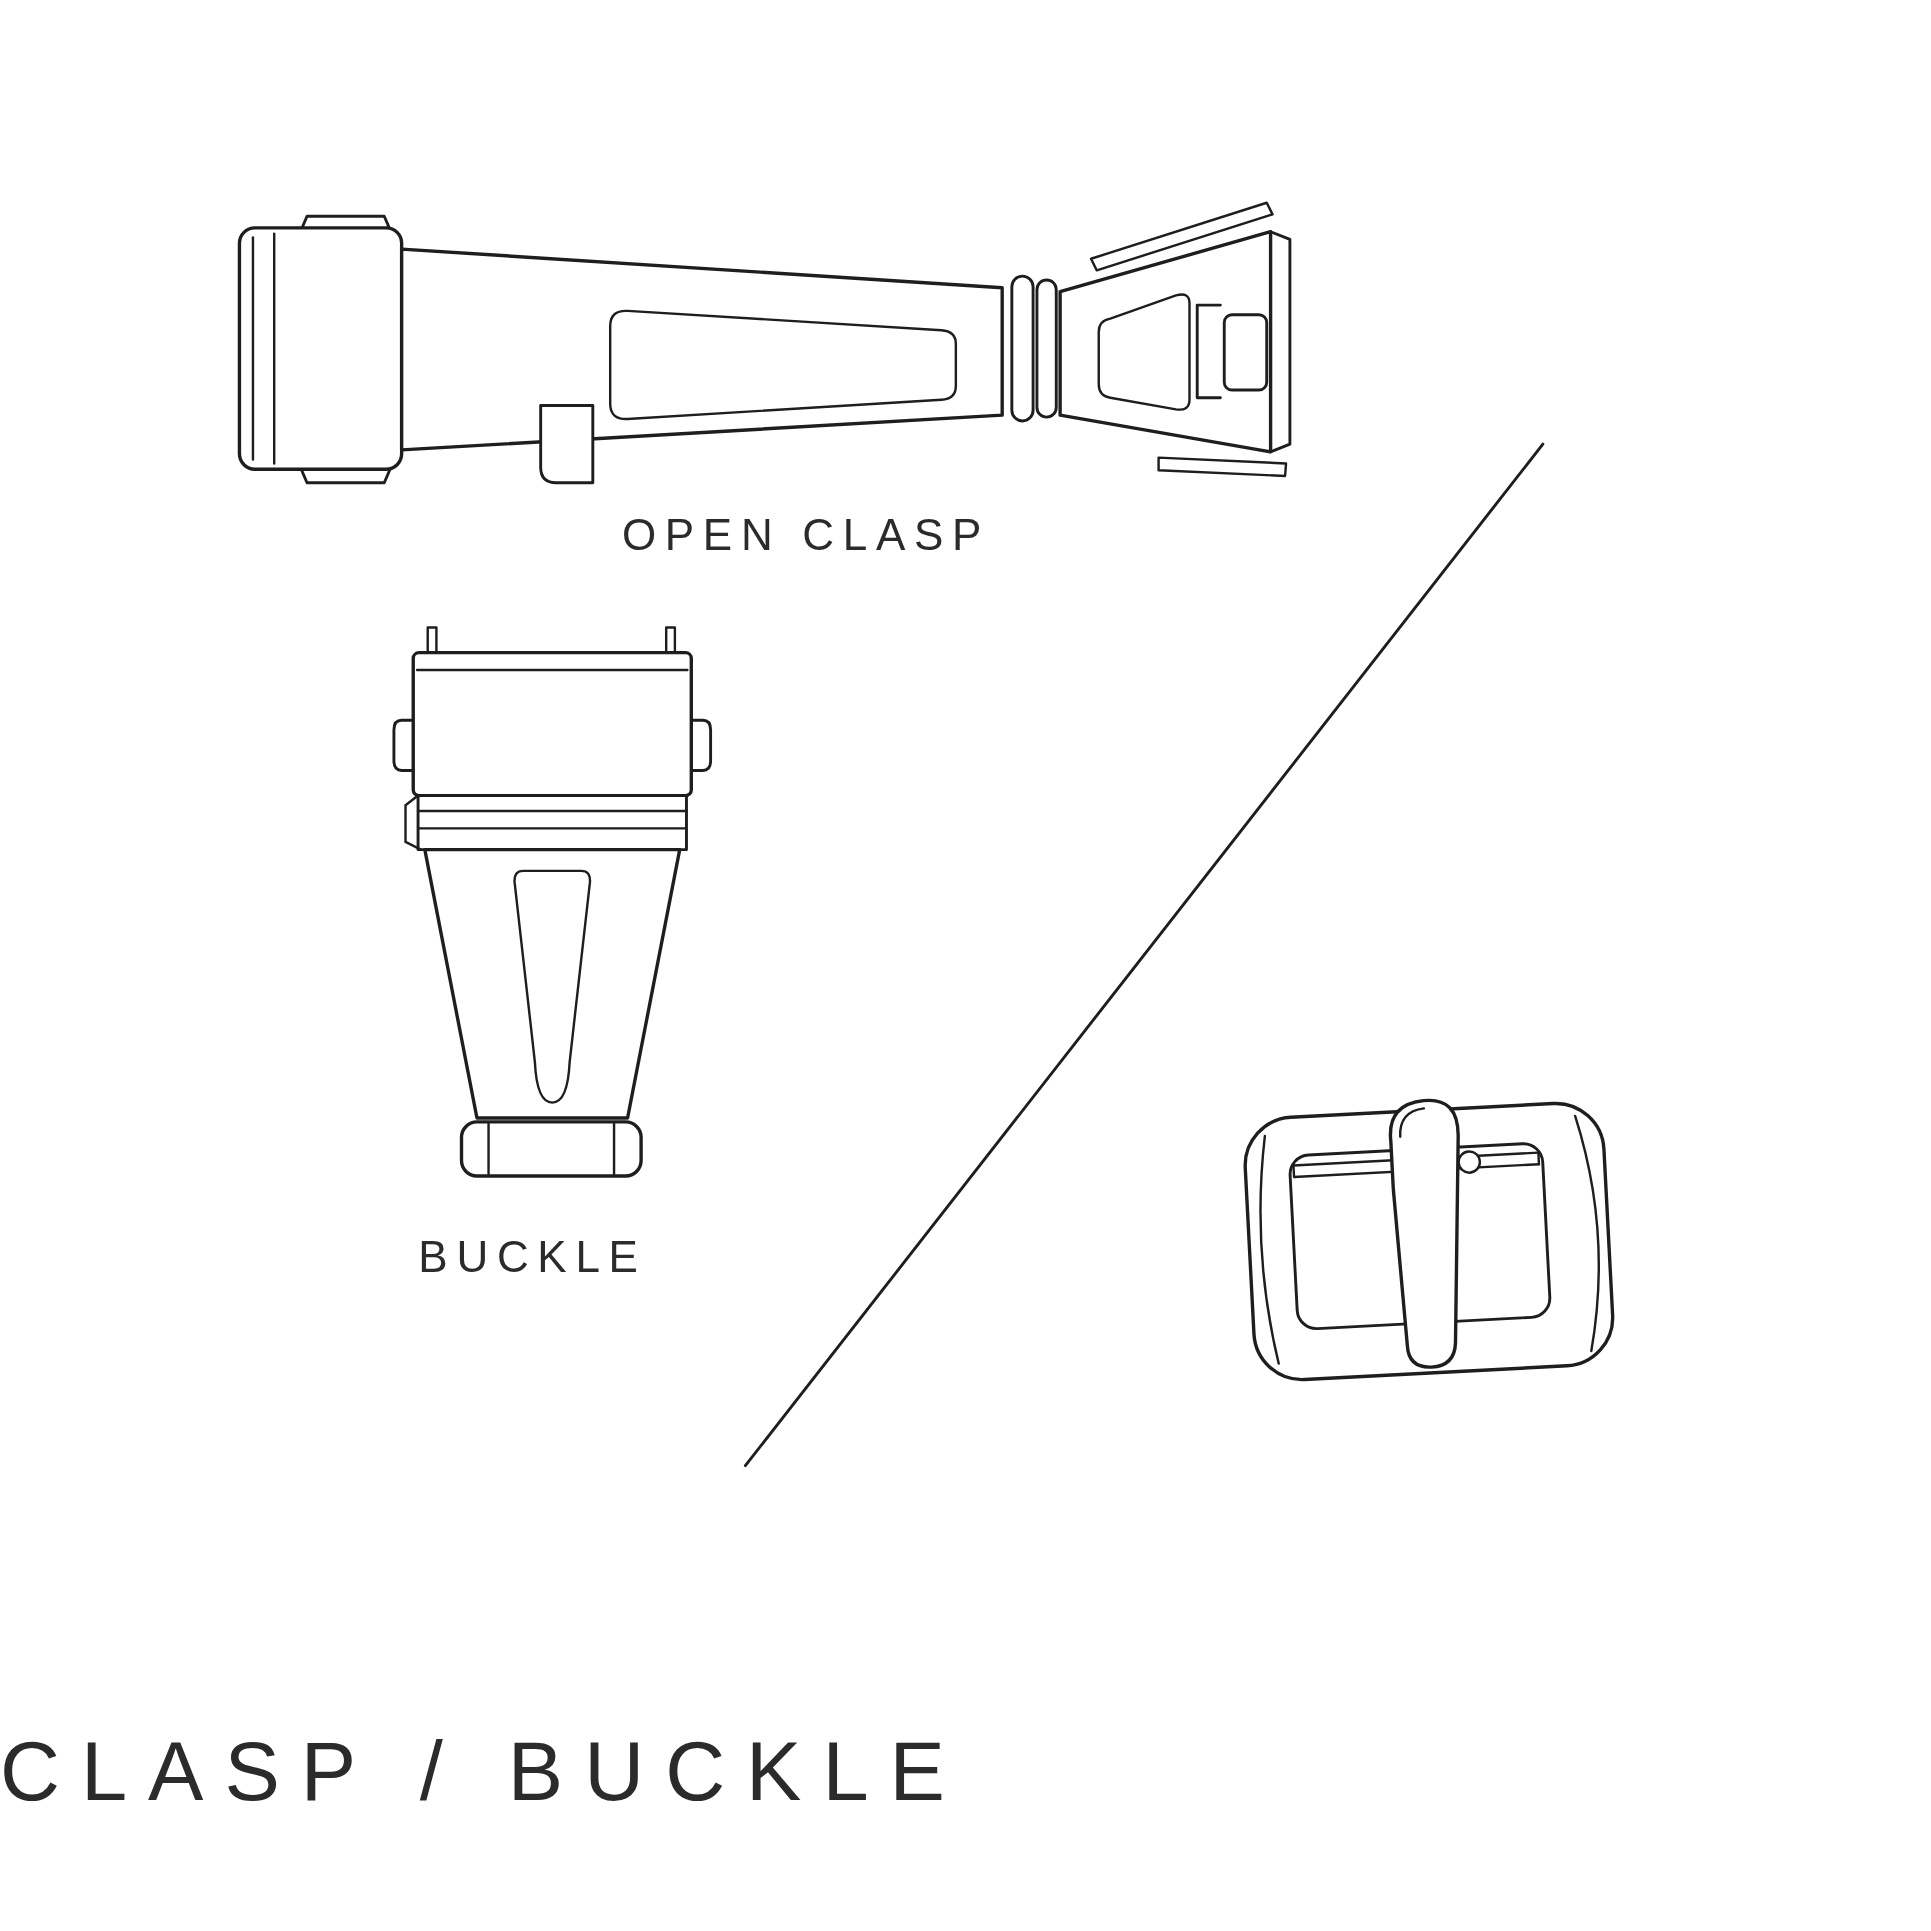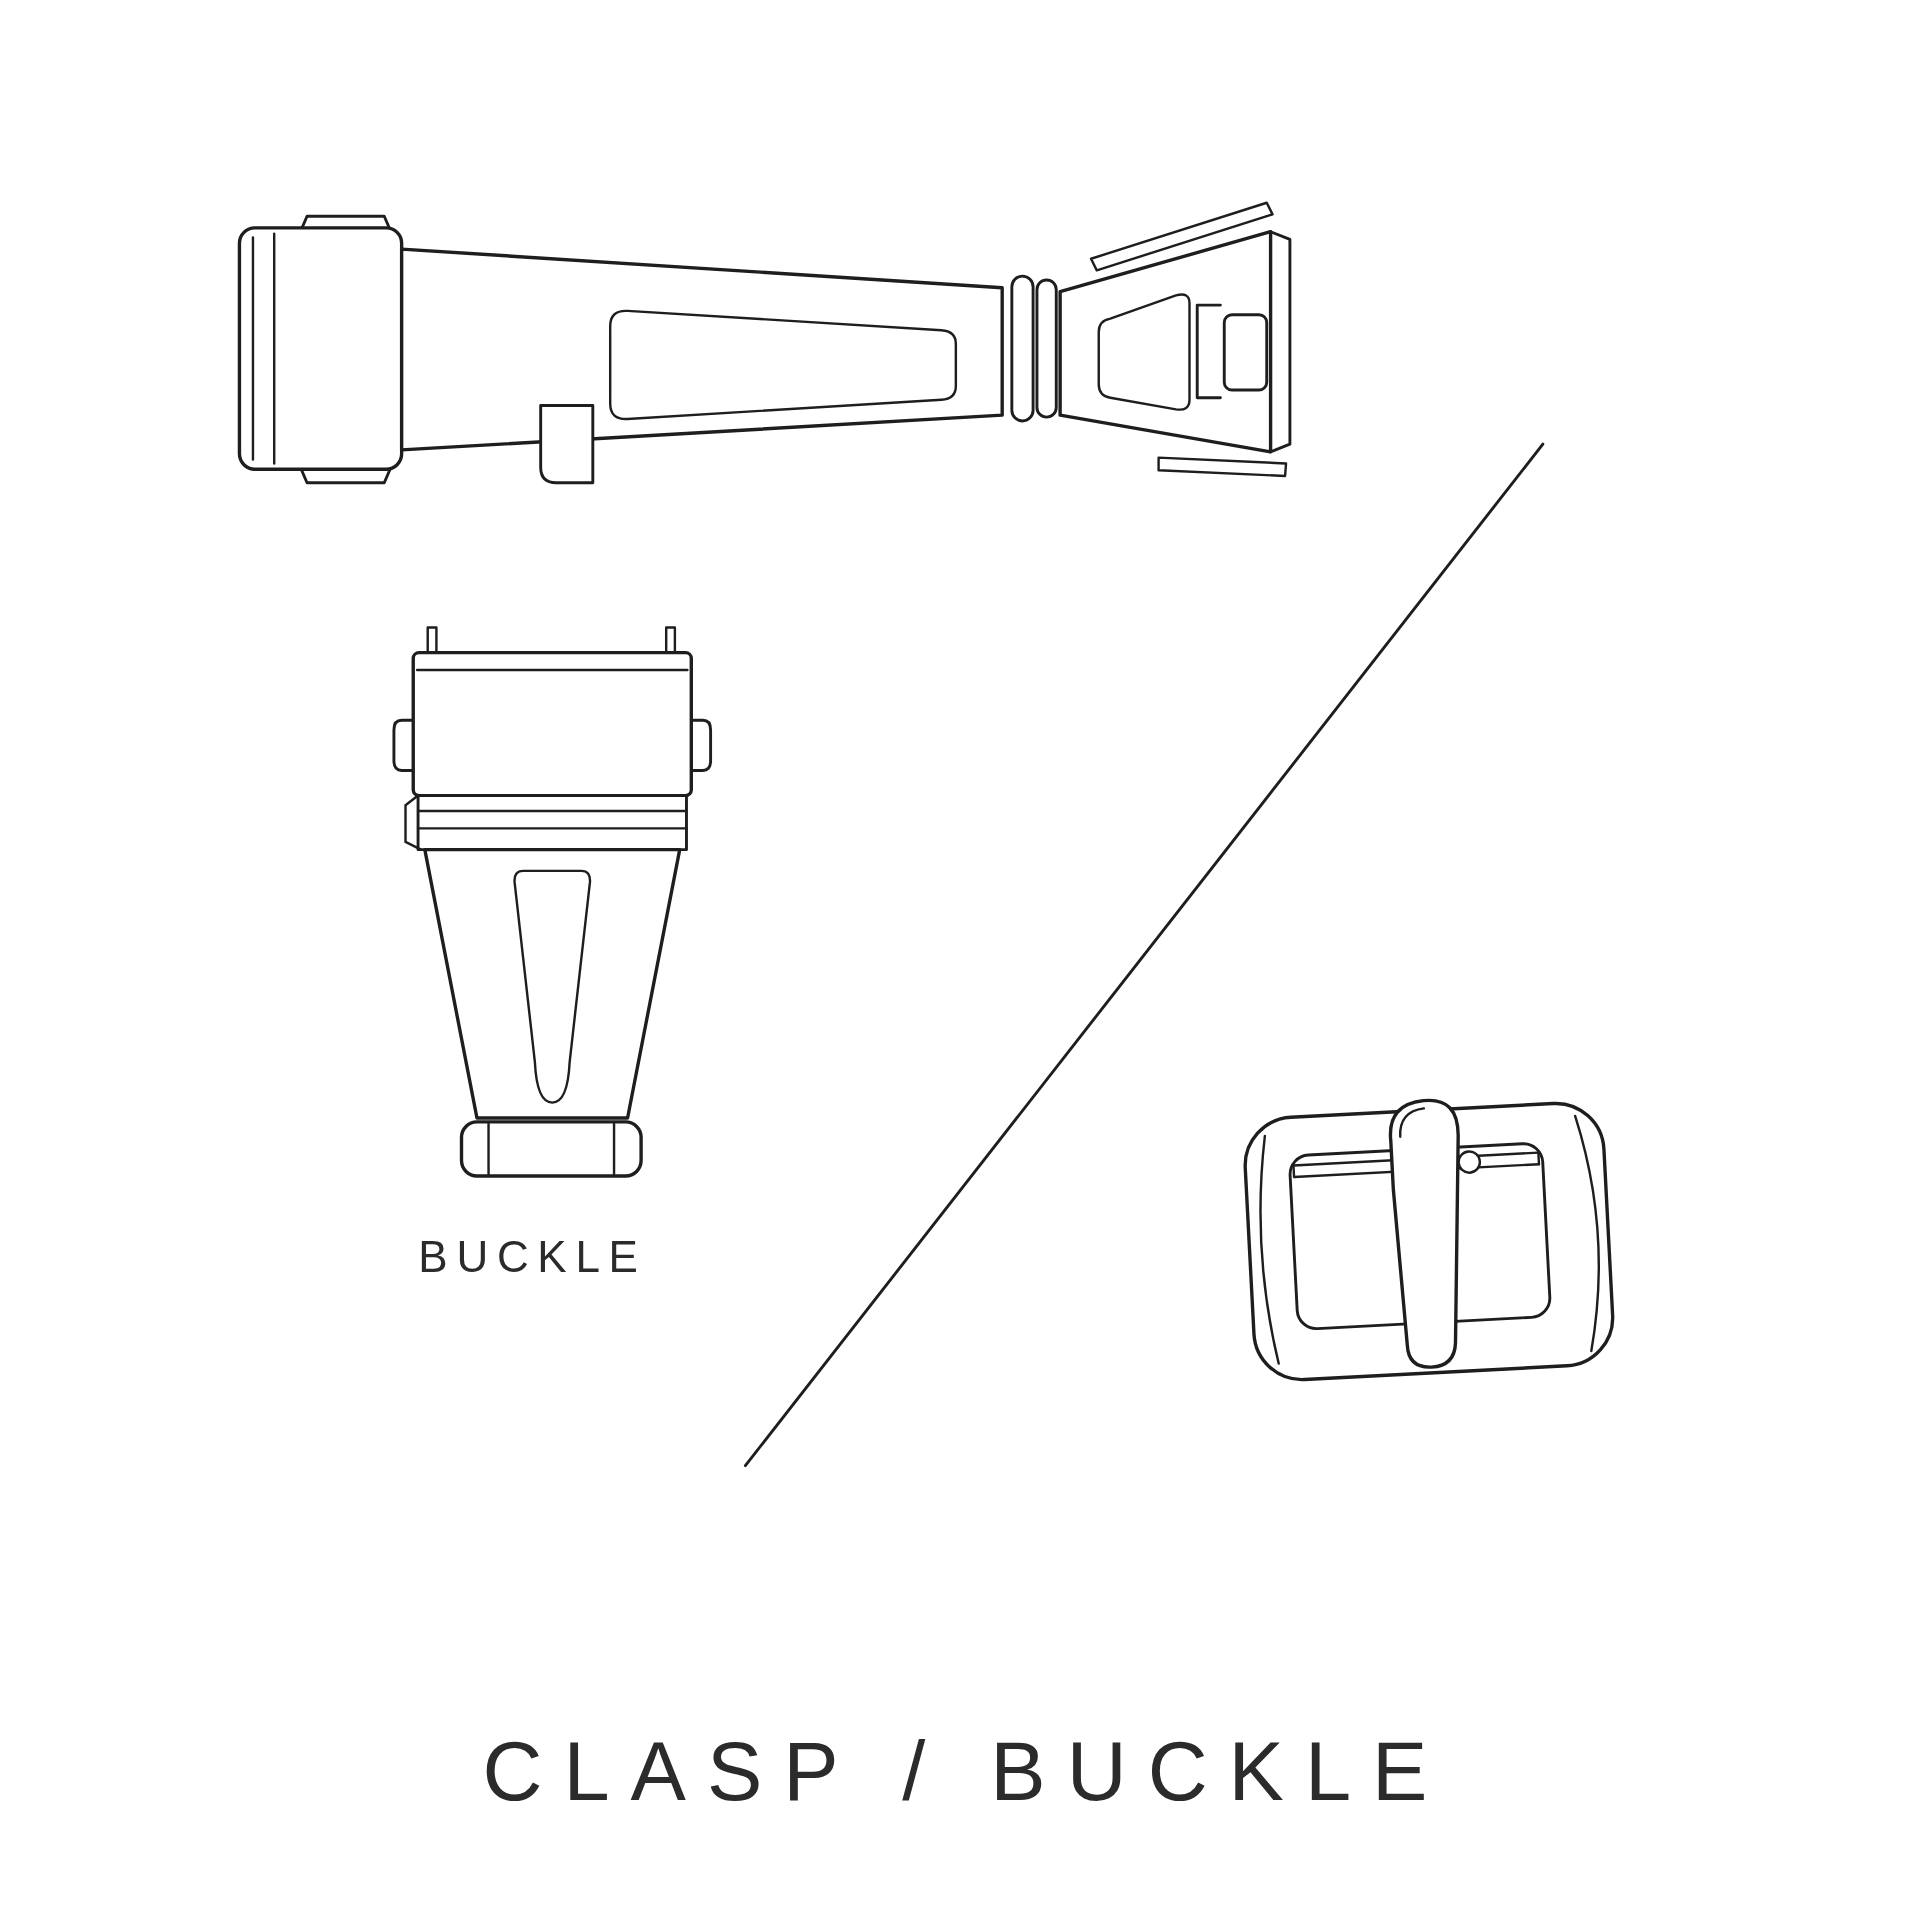--- a/index.html
+++ b/index.html
@@ -25,21 +25,21 @@
     letter-spacing:8.7px;
     font-weight:400;
     white-space:nowrap;
   }
   .caption.open{top:510px;left:323px;width:966px;}
   .caption.closed{top:1232px;left:243px;width:579px;}
   .title{
     position:absolute;
     top:1724px;left:0;width:1931px;
     color:var(--text);
-    text-align:center;
+    text-align:left;
     font-size:83px;
     letter-spacing:21px;
     font-weight:400;
     white-space:nowrap;
   }
   svg *{vector-effect:none;}
 </style>
 </head>
 <body>
 
@@ -121,18 +121,19 @@
       <path d="M1344,1200 L1344,1212" stroke-width="2.5"></path>
       <path d="M1598,1200 L1598,1212" stroke-width="2.5"></path>
 
       <path d="M1446,1180 Q1444,1142 1482,1140 Q1518,1138 1516,1178 L1502,1392 Q1500,1416 1476,1416 Q1452,1416 1452,1392 L1446,1230 Z" fill="#ffffff"></path>
       <path d="M1456,1176 Q1456,1150 1482,1148" stroke-width="2.5"></path>
 
       <circle cx="1526" cy="1206" r="11" fill="#ffffff" stroke-width="2.5"></circle>
     </g>
   </svg>
 
+  <div class="caption open">OPEN CLASP</div>
 
   <div class="caption closed">BUCKLE</div>
 
   <div class="title">CLASP / BUCKLE</div>
 </div>
 
 
 </body></html>

